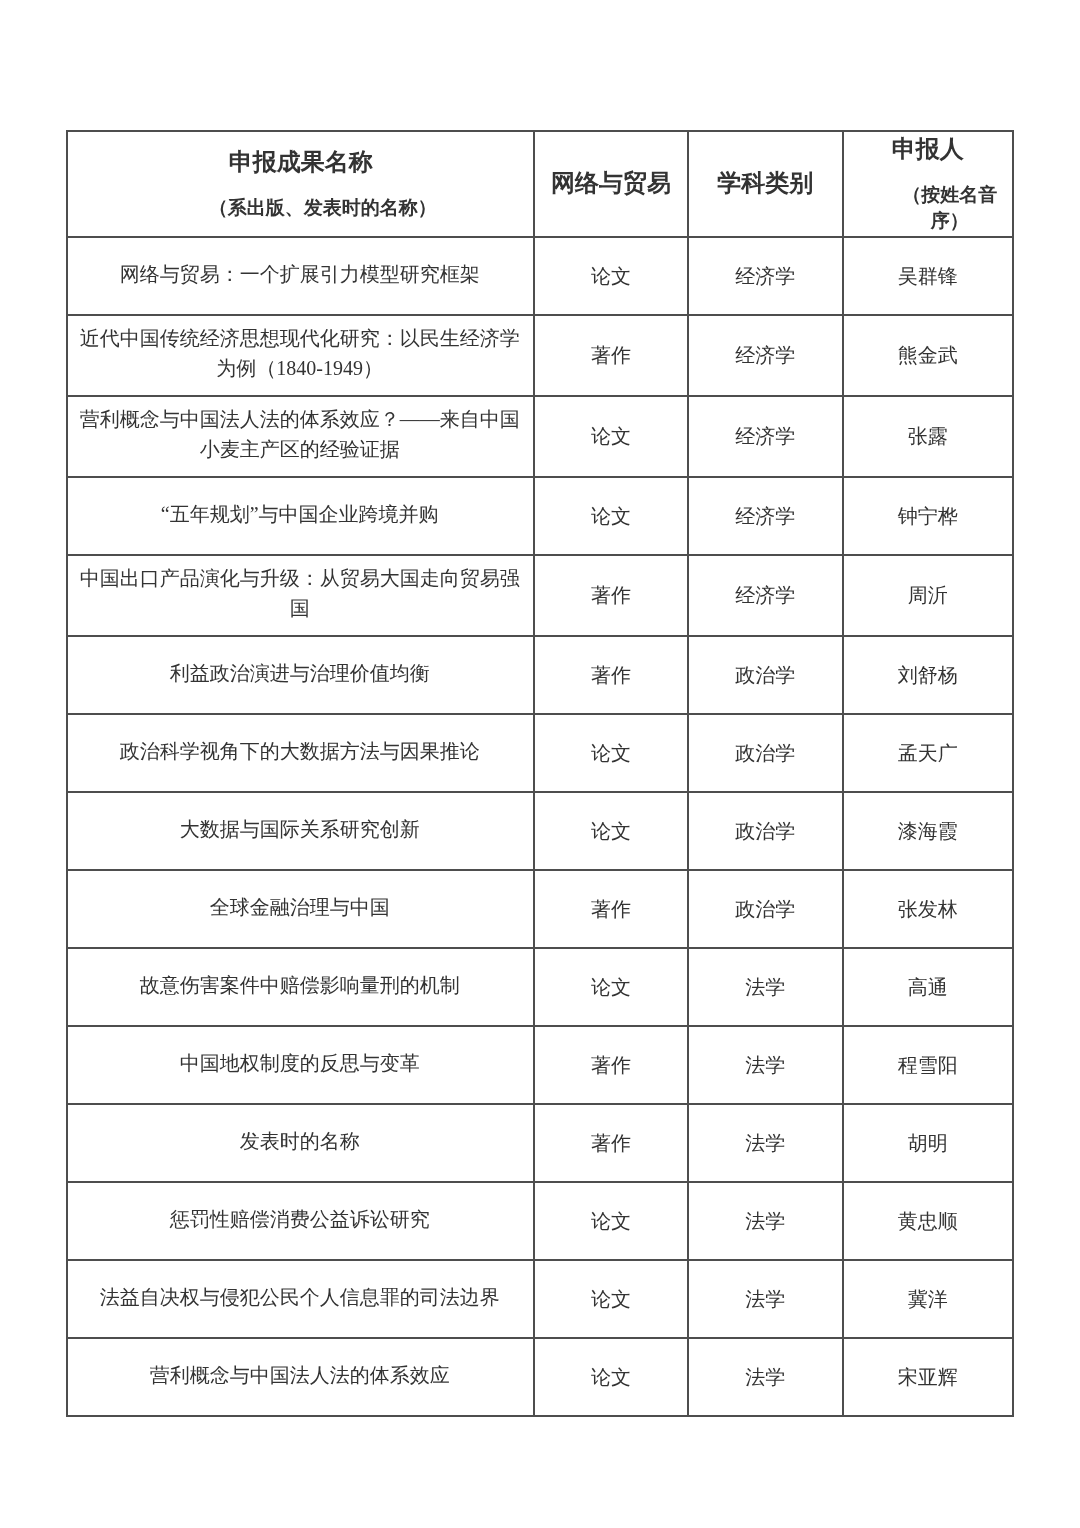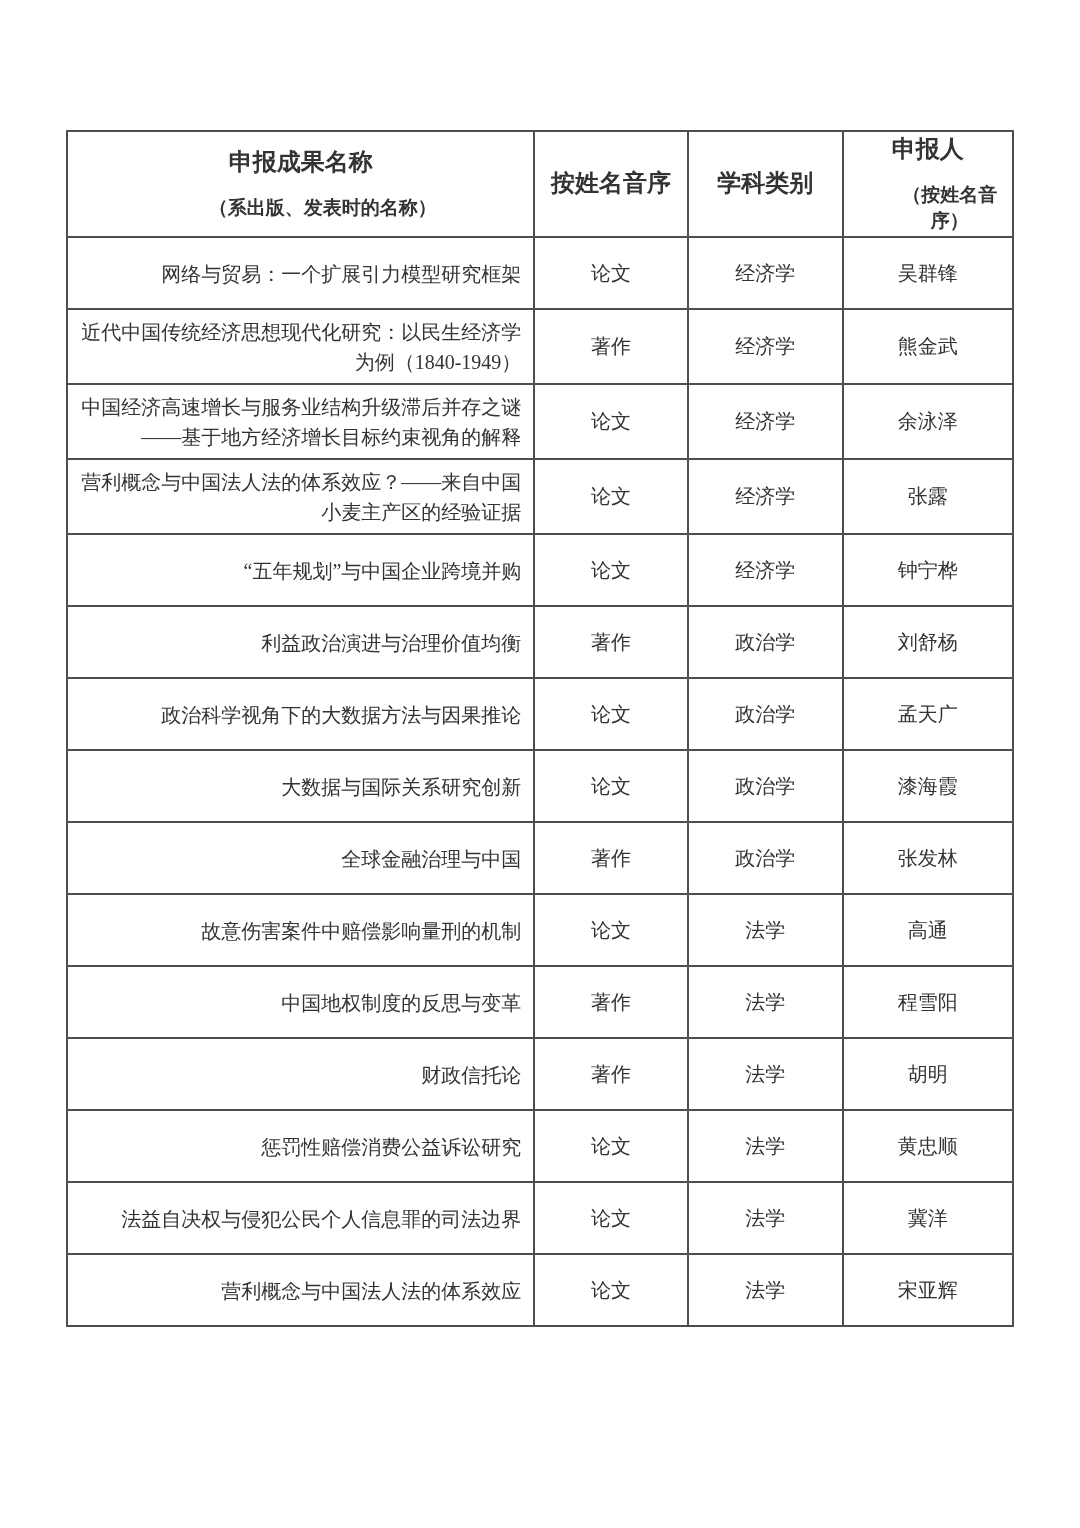--- a/index.html
+++ b/index.html
@@ -45,22 +45,22 @@
     font-size: 19px;
     margin-top: 17px;
     font-weight: bold;
     padding-left: 44px;
   }
   tbody td {
     height: 57px;
     font-size: 20px;
   }
   td.title-cell {
-    text-align: right;
-    padding: 7px 12px 6px 10px;
+    text-align: center;
+    padding: 7px 12px 12px 10px;
     line-height: 1.5;
   }
   td.center-cell {
     text-align: center;
     padding: 4px 4px;
   }
 </style>
 </head>
 <body>
 
@@ -73,21 +73,21 @@
       <col style="width:16.4%">
       <col style="width:18.0%">
     </colgroup>
     <thead>
       <tr>
         <th>
           <div class="h-main">申报成果名称</div>
           <div class="h-sub">（系出版、发表时的名称）</div>
         </th>
         <th>
-          <div class="h-main">按姓名音序</div>
+          <div class="h-main">网络与贸易</div>
         </th>
         <th>
           <div class="h-main">学科类别</div>
         </th>
         <th>
           <div class="h-main">申报人</div>
           <div class="h-sub">（按姓名音序）</div>
         </th>
       </tr>
     </thead>
@@ -98,36 +98,36 @@
           <td class="center-cell">经济学</td>
           <td class="center-cell">吴群锋</td>
         </tr>
         <tr>
           <td class="title-cell">近代中国传统经济思想现代化研究：以民生经济学为例（1840-1949）</td>
           <td class="center-cell">著作</td>
           <td class="center-cell">经济学</td>
           <td class="center-cell">熊金武</td>
         </tr>
         <tr>
-          <td class="title-cell">中国经济高速增长与服务业结构升级滞后并存之谜——基于地方经济增长目标约束视角的解释</td>
-          <td class="center-cell">论文</td>
-          <td class="center-cell">经济学</td>
-          <td class="center-cell">余泳泽</td>
-        </tr>
-        <tr>
           <td class="title-cell">营利概念与中国法人法的体系效应？——来自中国小麦主产区的经验证据</td>
           <td class="center-cell">论文</td>
           <td class="center-cell">经济学</td>
           <td class="center-cell">张露</td>
         </tr>
         <tr>
           <td class="title-cell">“五年规划”与中国企业跨境并购</td>
           <td class="center-cell">论文</td>
           <td class="center-cell">经济学</td>
           <td class="center-cell">钟宁桦</td>
+        </tr>
+        <tr>
+          <td class="title-cell">中国出口产品演化与升级：从贸易大国走向贸易强国</td>
+          <td class="center-cell">著作</td>
+          <td class="center-cell">经济学</td>
+          <td class="center-cell">周沂</td>
         </tr>
         <tr>
           <td class="title-cell">利益政治演进与治理价值均衡</td>
           <td class="center-cell">著作</td>
           <td class="center-cell">政治学</td>
           <td class="center-cell">刘舒杨</td>
         </tr>
         <tr>
           <td class="title-cell">政治科学视角下的大数据方法与因果推论</td>
           <td class="center-cell">论文</td>
@@ -152,21 +152,21 @@
           <td class="center-cell">法学</td>
           <td class="center-cell">高通</td>
         </tr>
         <tr>
           <td class="title-cell">中国地权制度的反思与变革</td>
           <td class="center-cell">著作</td>
           <td class="center-cell">法学</td>
           <td class="center-cell">程雪阳</td>
         </tr>
         <tr>
-          <td class="title-cell">财政信托论</td>
+          <td class="title-cell">发表时的名称</td>
           <td class="center-cell">著作</td>
           <td class="center-cell">法学</td>
           <td class="center-cell">胡明</td>
         </tr>
         <tr>
           <td class="title-cell">惩罚性赔偿消费公益诉讼研究</td>
           <td class="center-cell">论文</td>
           <td class="center-cell">法学</td>
           <td class="center-cell">黄忠顺</td>
         </tr>

